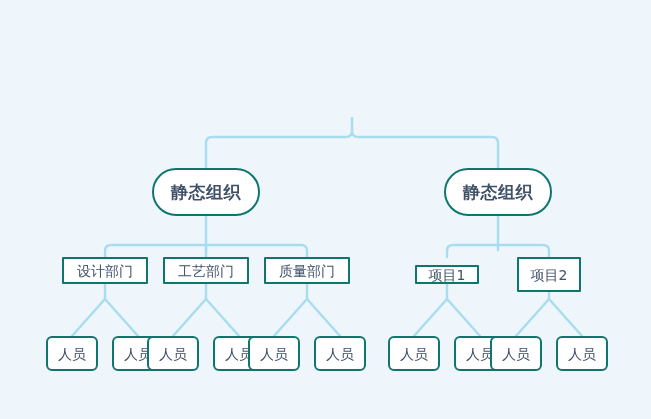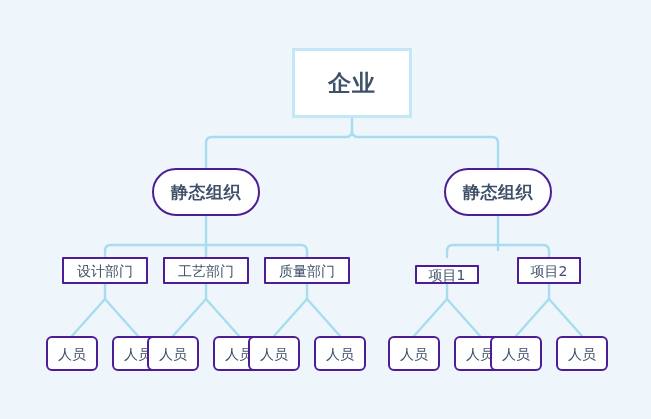--- a/index.html
+++ b/index.html
@@ -29,21 +29,21 @@
     height: 419px;
     pointer-events: none;
   }
   .node {
     position: absolute;
     box-sizing: border-box;
     display: flex;
     align-items: center;
     justify-content: center;
     background: #ffffff;
-    border: 2px solid #4c1d95;
+    border: 2px solid #0f766e;
     color: #3f5168;
     text-align: center;
     white-space: nowrap;
     line-height: 1;
   }
   .node-root {
     border-radius: 0;
     border-width: 3px;
     border-color: #c5e7f5;
     font-size: 23px;
@@ -98,44 +98,41 @@
 
     <path d="M 447 284 L 447 299"></path>
     <path d="M 447 299 L 414 336"></path>
     <path d="M 447 299 L 480 336"></path>
 
     <path d="M 549 284 L 549 299"></path>
     <path d="M 549 299 L 516 336"></path>
     <path d="M 549 299 L 582 336"></path>
   </svg>
 
-  <div class="node node-root" style="left:292px; top:48px; width:120px; height:70px;">
-    <span>企业</span>
-  </div>
 
   <div class="node node-l2" style="left:152px; top:168px; width:108px; height:48px;">
     <span>静态组织</span>
   </div>
   <div class="node node-l2" style="left:444px; top:168px; width:108px; height:48px;">
     <span>静态组织</span>
   </div>
 
   <div class="node node-l3" style="left:62px; top:257px; width:86px; height:27px;">
     <span>设计部门</span>
   </div>
   <div class="node node-l3" style="left:163px; top:257px; width:86px; height:27px;">
     <span>工艺部门</span>
   </div>
   <div class="node node-l3" style="left:264px; top:257px; width:86px; height:27px;">
     <span>质量部门</span>
   </div>
   <div class="node node-l3" style="left:415px; top:265px; width:64px; height:19px;">
     <span>项目1</span>
   </div>
-  <div class="node node-l3" style="left:517px; top:257px; width:64px; height:27px;">
+  <div class="node node-l3" style="left:517px; top:257px; width:64px; height:35px;">
     <span>项目2</span>
   </div>
 
   <div class="node node-leaf" style="left:46px; top:336px; width:52px; height:35px;">
     <span>人员</span>
   </div>
   <div class="node node-leaf" style="left:112px; top:336px; width:52px; height:35px;">
     <span>人员</span>
   </div>
   <div class="node node-leaf" style="left:147px; top:336px; width:52px; height:35px;">

